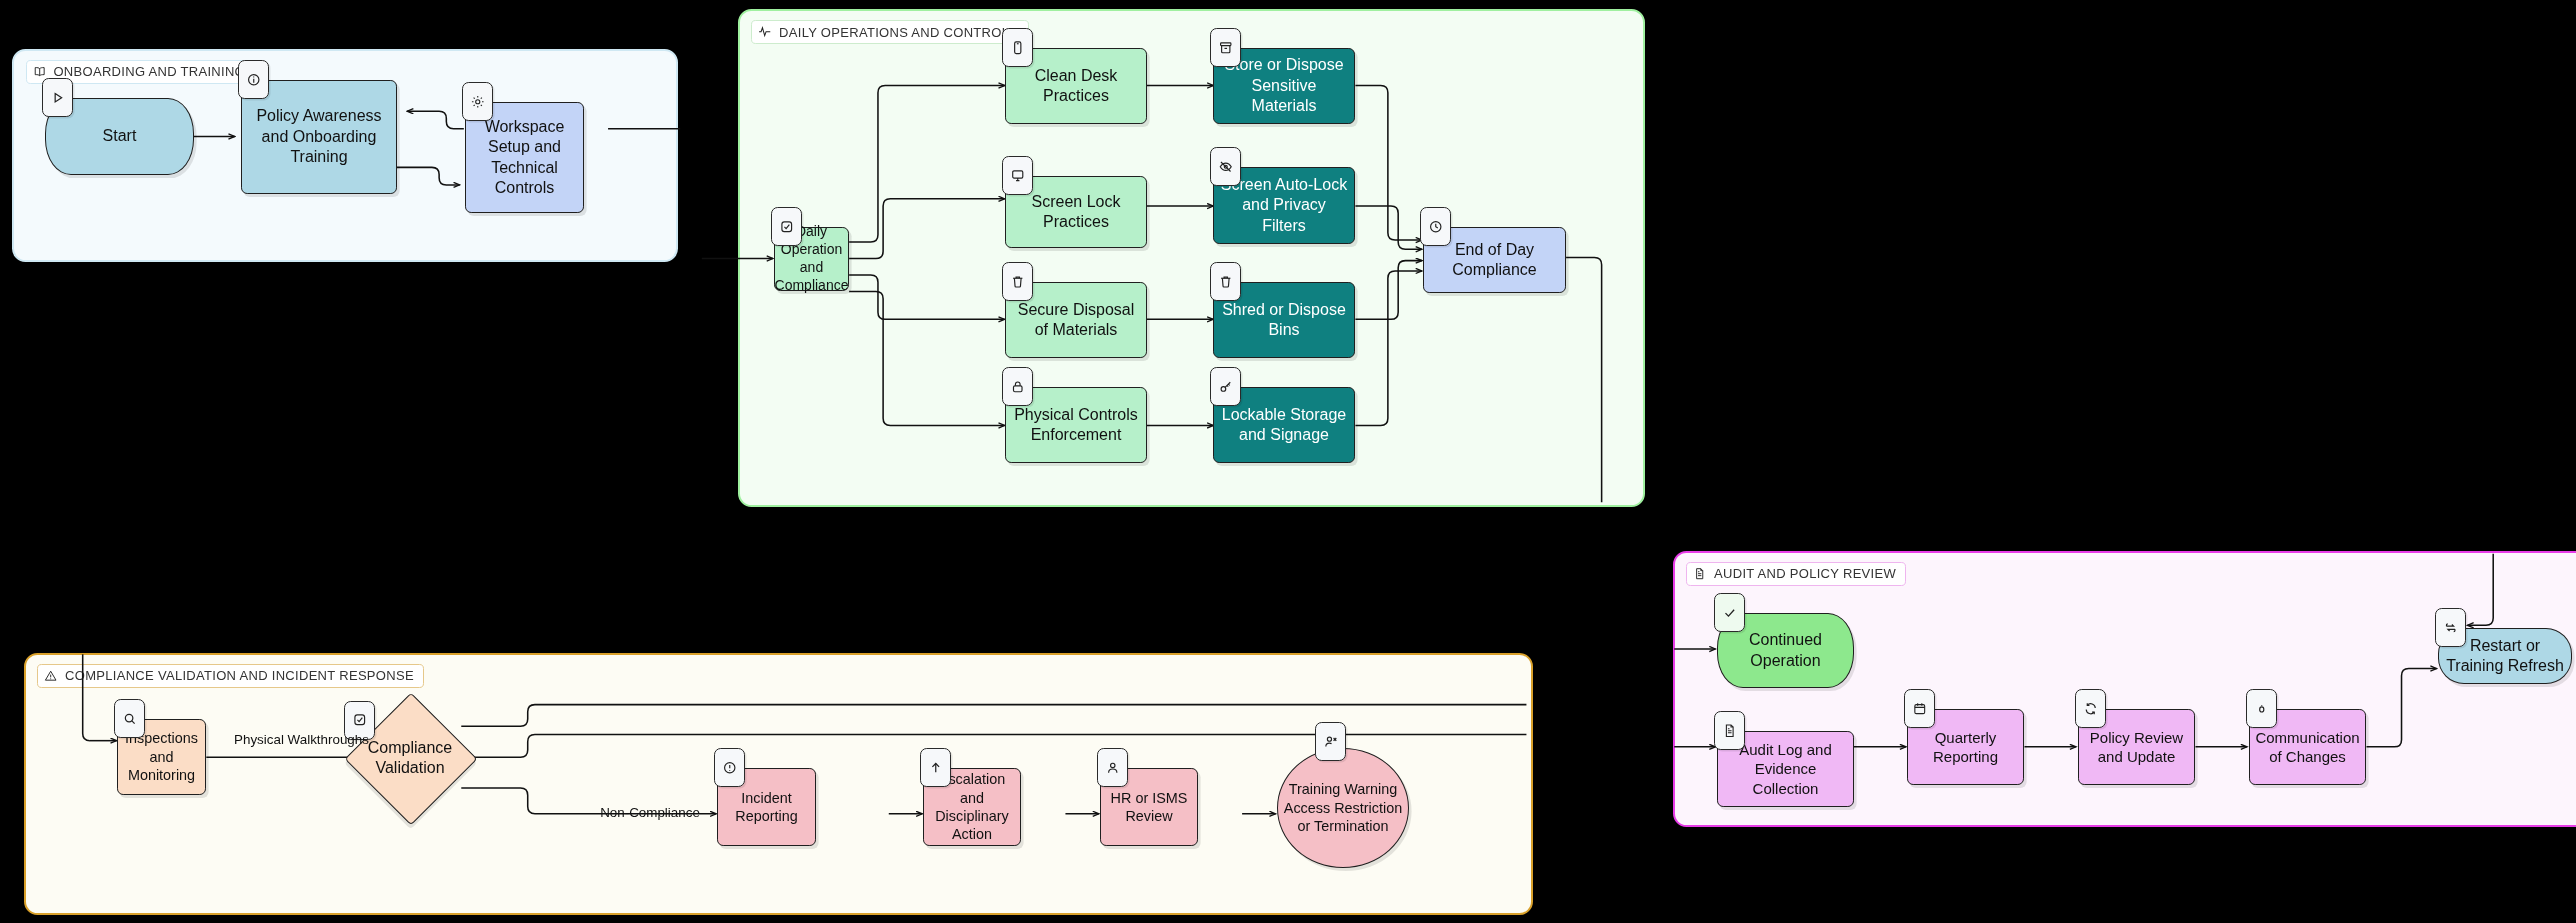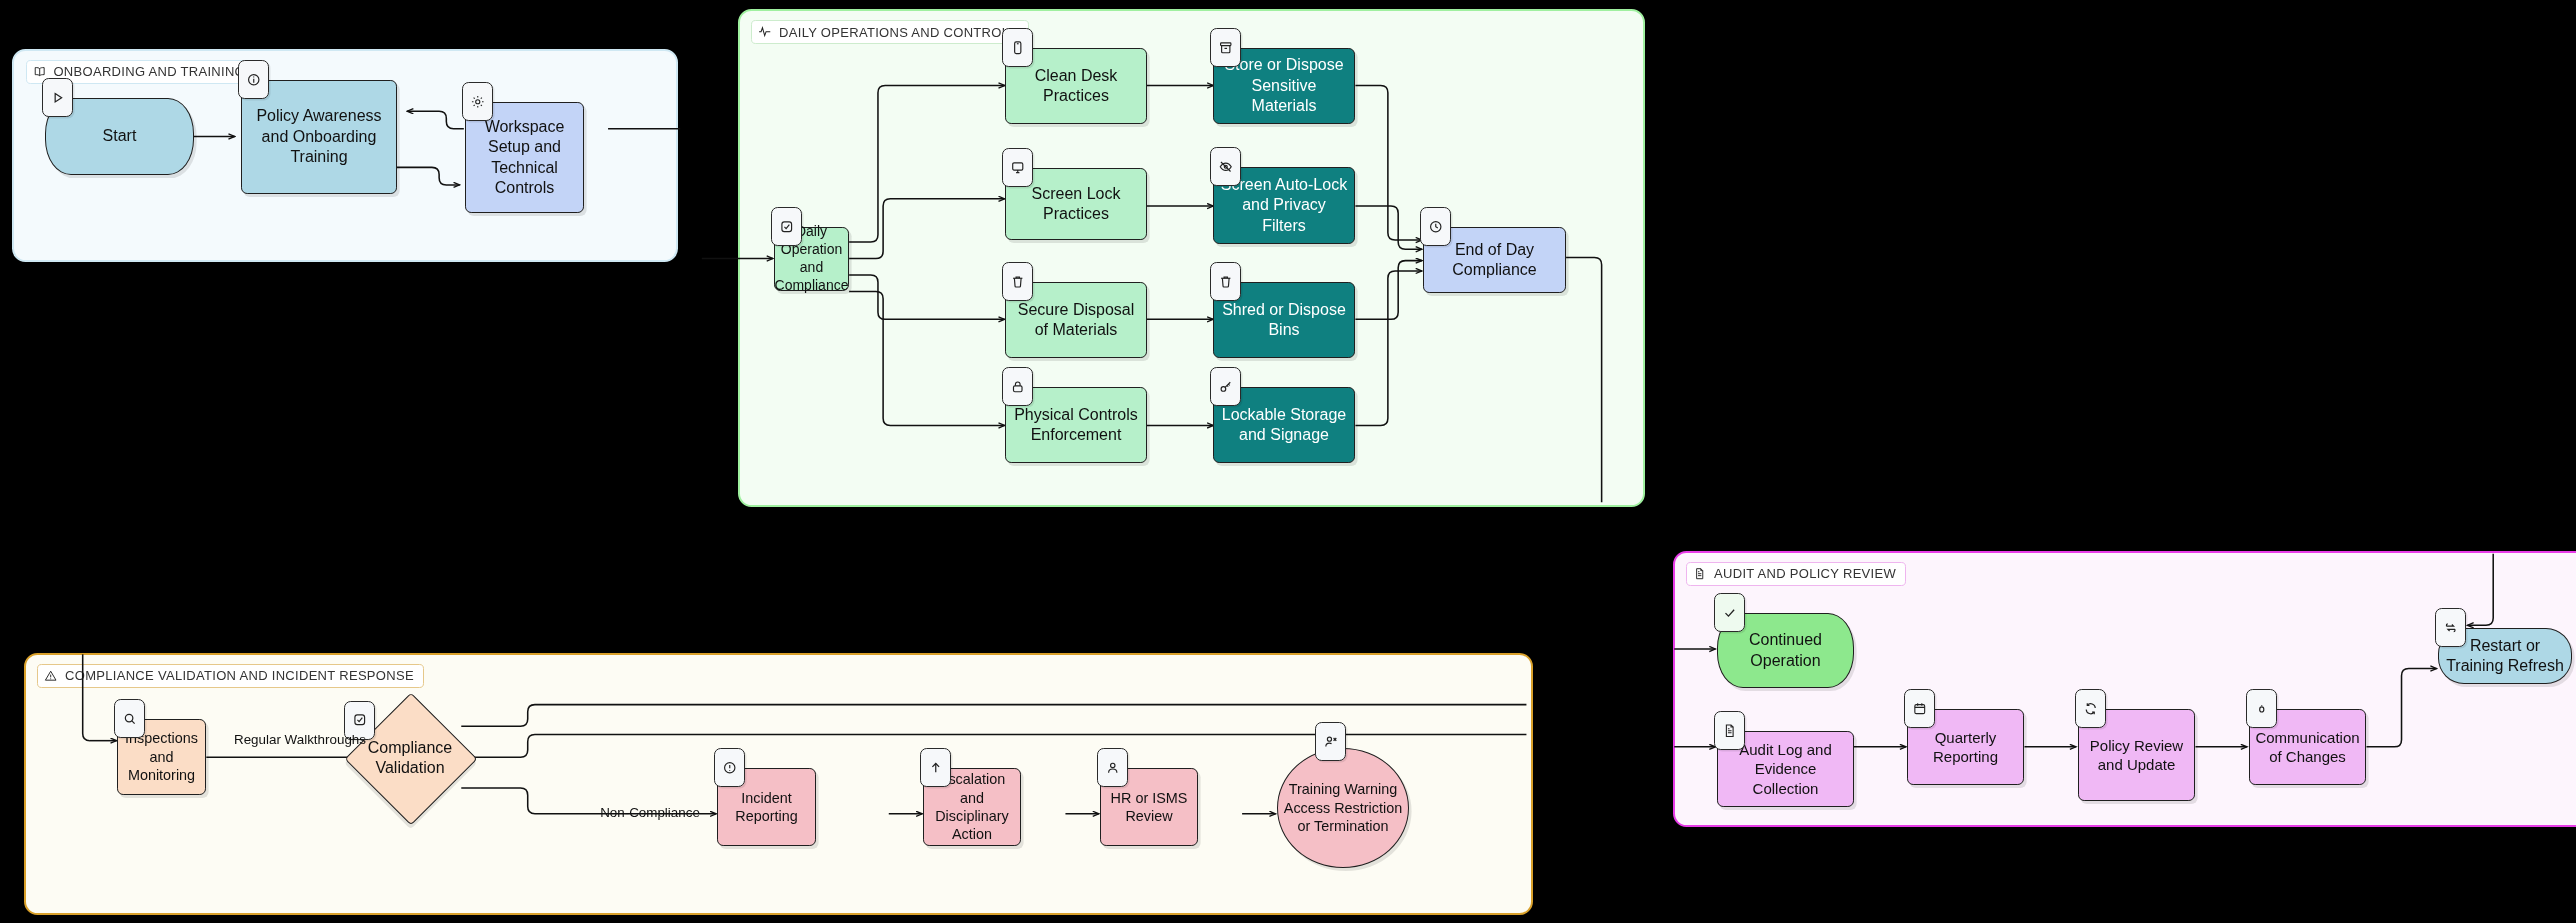--- a/index.html
+++ b/index.html
@@ -229,21 +229,21 @@
     <span class="badge">
       <svg width="15.5" height="15.5" viewBox="0 0 24 24" fill="none" stroke="#222" stroke-width="1.8">
           <rect x="4" y="4.5" width="16" height="4.2" rx="1.2"></rect>
           <path d="M5.6 8.7v9.4a1.6 1.6 0 0 0 1.6 1.6h9.6a1.6 1.6 0 0 0 1.6-1.6V8.7"></path>
           <path d="M10 13h4"></path>
         </svg>
     </span>
     <span>Store or Dispose Sensitive Materials</span>
   </div>
 
-  <div class="node rect c-mint" style="left:1005px;top:168px;width:142px;height:72px;">
+  <div class="node rect c-mint" style="left:1005px;top:176px;width:142px;height:72px;">
     <span class="badge">
       <svg width="15.5" height="15.5" viewBox="0 0 24 24" fill="none" stroke="#222" stroke-width="1.8">
           <rect x="4.2" y="4.4" width="15.6" height="11.2" rx="2"></rect>
           <path d="M9.4 19.6h5.2M12 15.6v4"></path>
         </svg>
     </span>
     <span>Screen Lock Practices</span>
   </div>
 
   <div class="node rect c-teal" style="left:1213px;top:167px;width:142px;height:77px;">
@@ -313,21 +313,21 @@
     <span class="badge">
       <svg width="15.5" height="15.5" viewBox="0 0 24 24" fill="none" stroke="#222" stroke-width="1.9">
           <circle cx="11" cy="11" r="5.8"></circle>
           <path d="M15.3 15.3 19.6 19.6"></path>
         </svg>
     </span>
     <span>Inspections and Monitoring</span>
   </div>
 
   <div class="edge-label" style="left:234px;top:732px;width:93px;">
-    <span>Regular Walkthroughs</span>
+    <span>Physical Walkthroughs</span>
   </div>
 
   <div class="diamond-wrap" style="left:364px;top:712px;width:92px;height:92px;">
     <div class="diamond"></div>
     <span class="badge" style="left:-19.6px;top:-11.3px;">
       <svg width="15.5" height="15.5" viewBox="0 0 24 24" fill="none" stroke="#222" stroke-width="1.8">
           <rect x="4.5" y="4.5" width="15" height="15" rx="3.6"></rect>
           <path d="M8.4 12.2 11 14.8 16 8.6"></path>
         </svg>
     </span>
@@ -405,21 +405,21 @@
   <div class="node rect c-violet" style="left:1907px;top:709px;width:117px;height:76px;font-size:15px;">
     <span class="badge">
       <svg width="15.5" height="15.5" viewBox="0 0 24 24" fill="none" stroke="#222" stroke-width="1.7">
           <rect x="4.4" y="5.6" width="15.2" height="14" rx="2.2"></rect>
           <path d="M4.4 9.8h15.2M8.8 3.6v3.6M15.2 3.6v3.6"></path>
         </svg>
     </span>
     <span>Quarterly Reporting</span>
   </div>
 
-  <div class="node rect c-violet" style="left:2078px;top:709px;width:117px;height:92px;font-size:15px;">
+  <div class="node rect c-violet" style="left:2078px;top:709px;width:117px;height:76px;font-size:15px;">
     <span class="badge">
       <svg width="15.5" height="15.5" viewBox="0 0 24 24" fill="none" stroke="#222" stroke-width="1.8">
           <path d="M19 11a7 7 0 0 0-12.4-4.2"></path>
           <path d="M5 13a7 7 0 0 0 12.4 4.2"></path>
           <path d="M6.6 3.4v3.4h3.4M17.4 20.6v-3.4h-3.4"></path>
         </svg>
     </span>
     <span>Policy Review and Update</span>
   </div>
 

